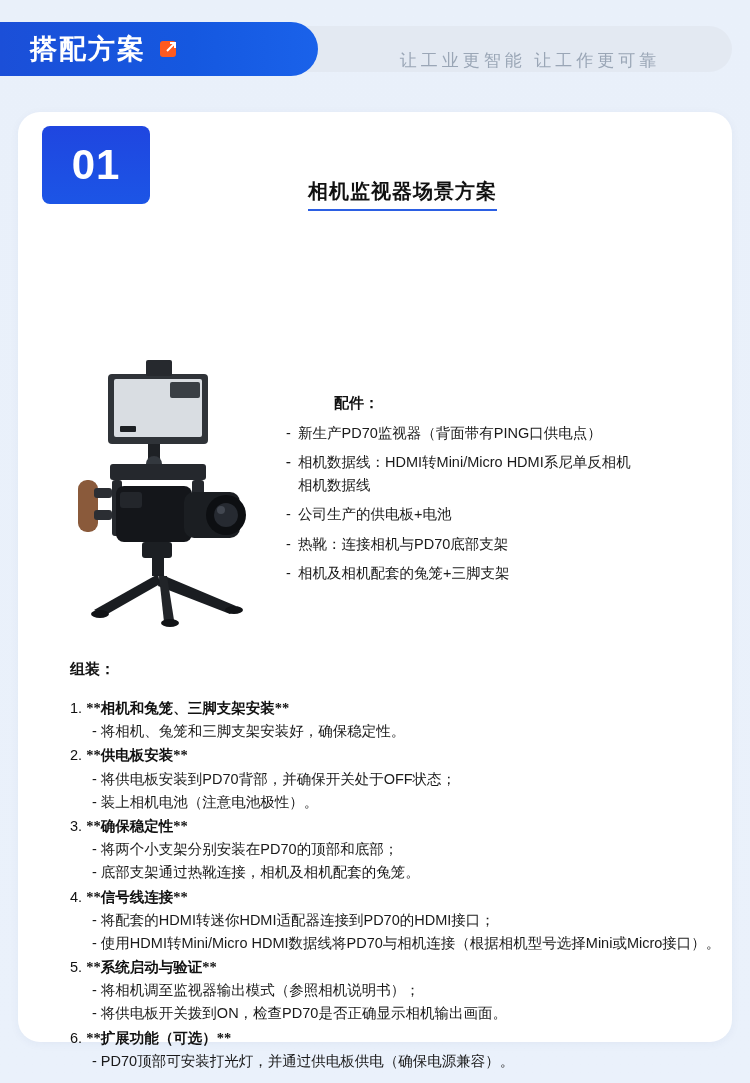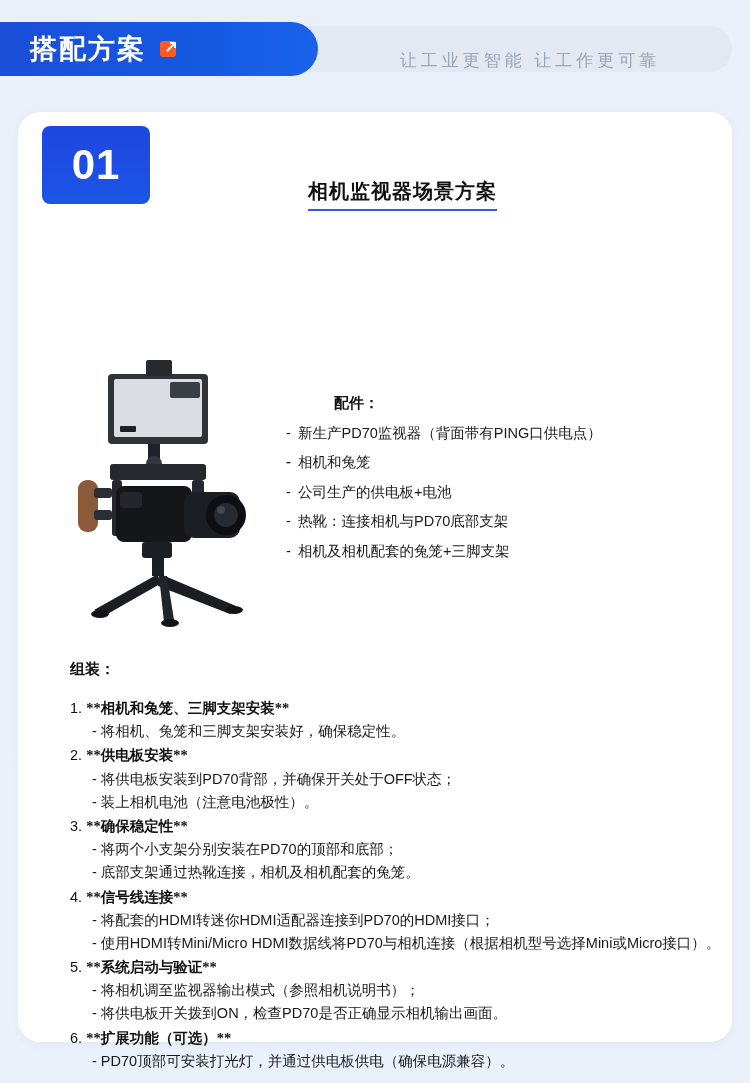--- a/index.html
+++ b/index.html
@@ -252,22 +252,22 @@
         <ellipse cx="174" cy="250" rx="9" ry="4" fill="#111316"></ellipse>
         <ellipse cx="110" cy="263" rx="9" ry="4" fill="#111316"></ellipse>
       </svg>
     </div>
 
     <div class="parts">
       <div class="parts-head">配件：</div>
       <ul>
         <li><span class="dash">-</span><span>新生产PD70监视器（背面带有PING口供电点）</span></li>
         <li><span class="dash">-</span></li>
-        <li style="margin-bottom:0;"><span class="dash">-</span></li>
-        <li><span>相机和兔笼</span></li>
+        <li style="margin-bottom:0;"><span class="dash">-</span><span>相机数据线：HDMI转Mini/Micro HDMI系尼单反相机</span></li>
+        <li><span>相机数据线</span></li>
         <li><span class="dash">-</span><span>公司生产的供电板+电池</span></li>
         <li><span class="dash">-</span><span>热靴：连接相机与PD70底部支架</span></li>
         <li><span class="dash">-</span><span>相机及相机配套的兔笼+三脚支架</span></li>
       </ul>
     </div>
 
     <div class="assembly">
       <div class="block-head">组装：</div>
 
       <div class="step">

